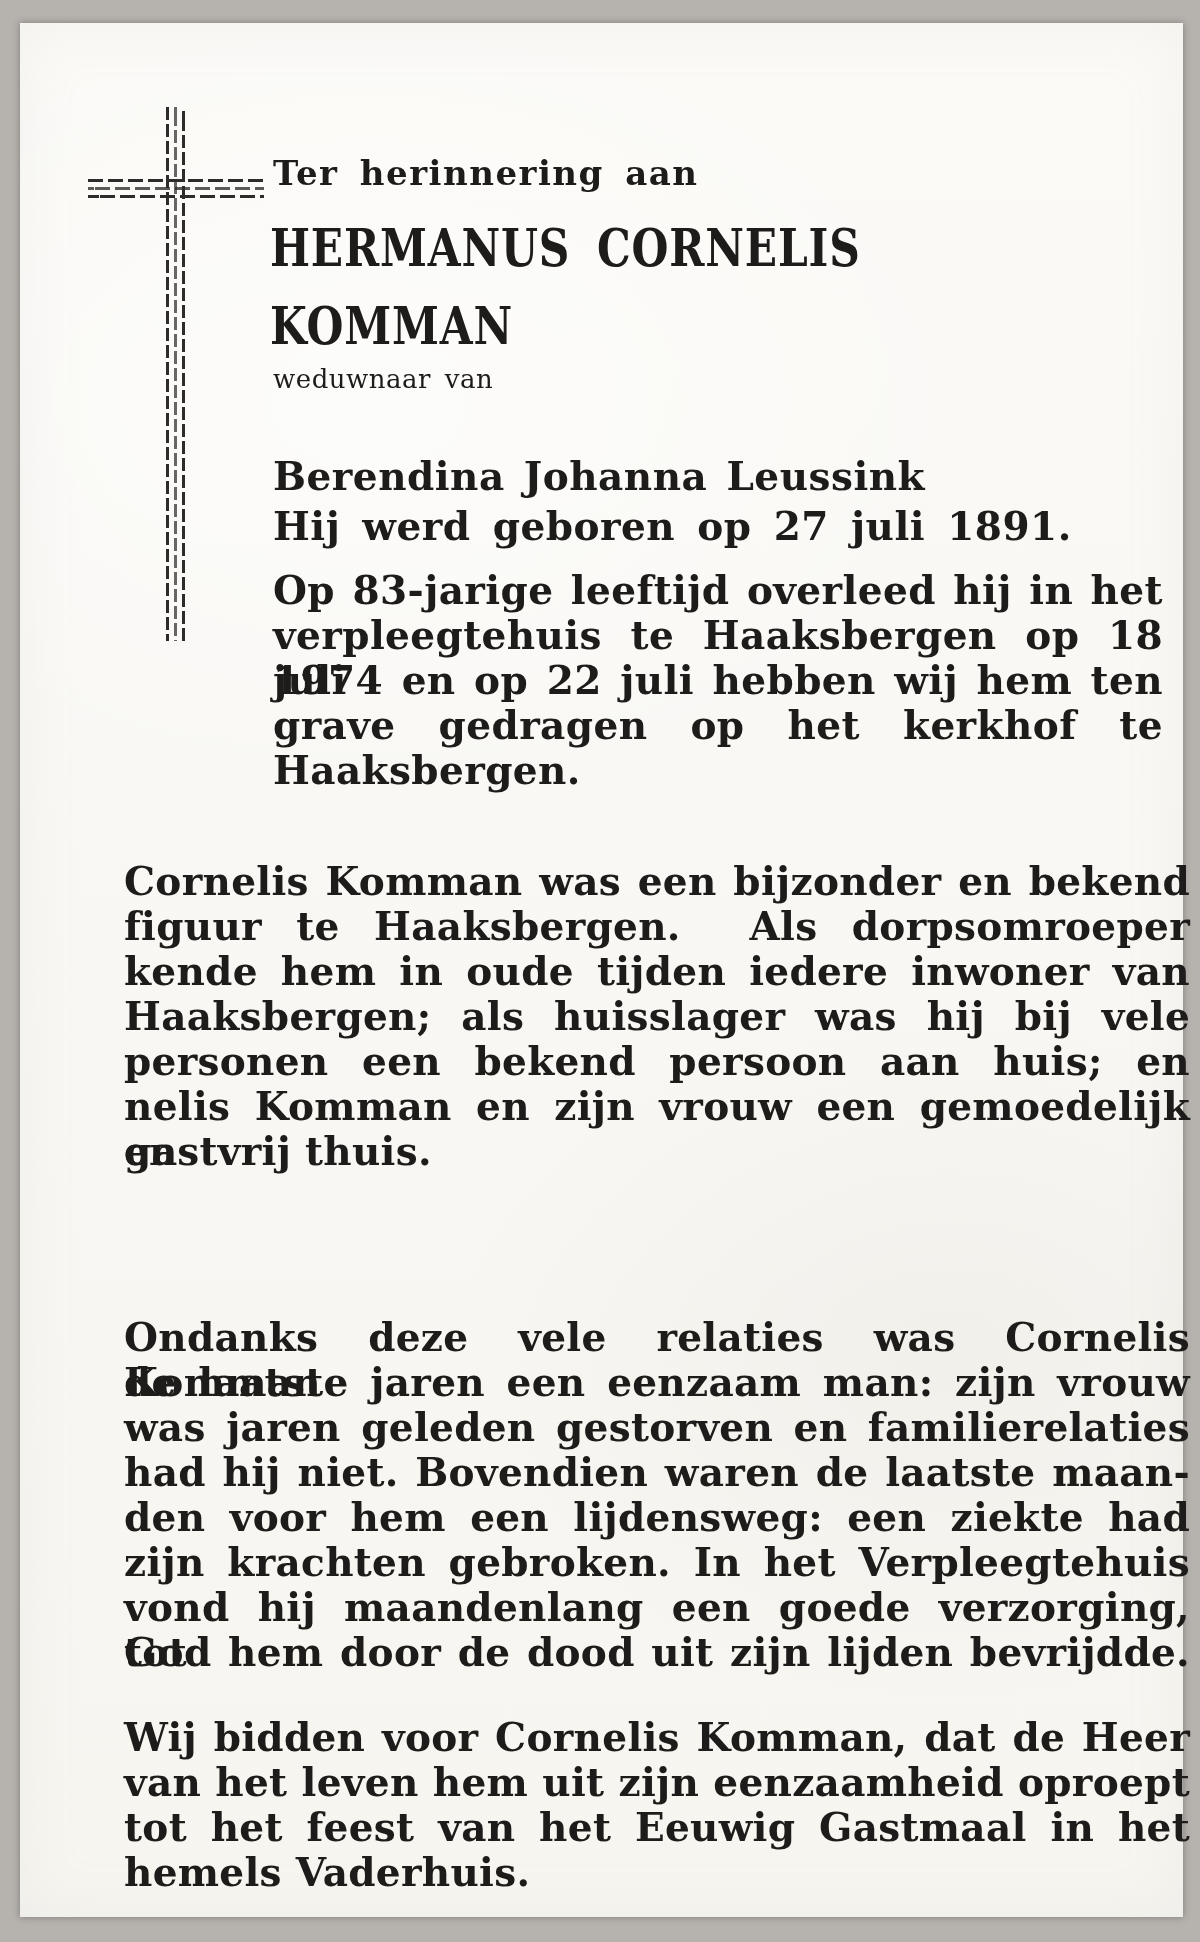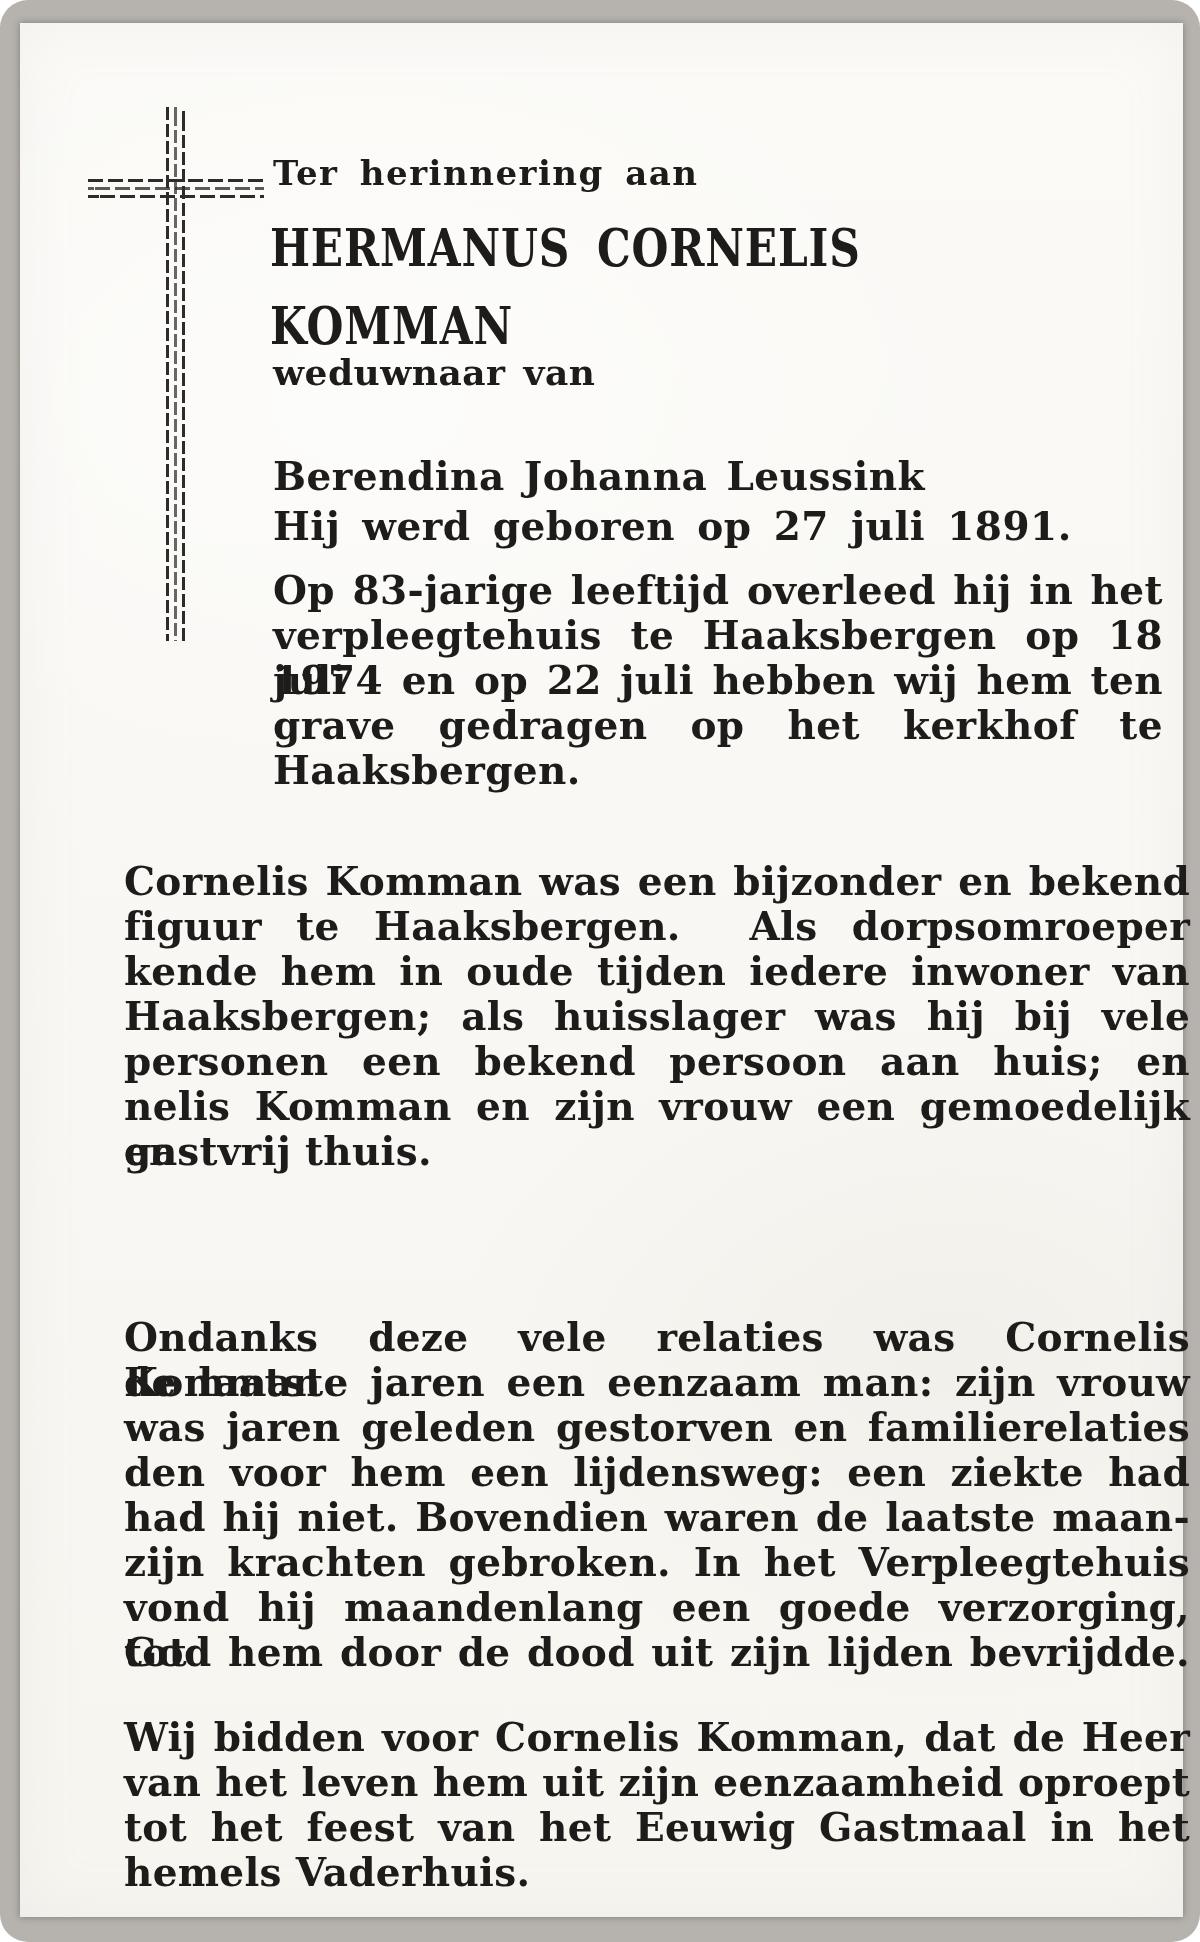--- a/index.html
+++ b/index.html
@@ -2,21 +2,20 @@
 <html><head>
 <meta charset="utf-8">
 <style>
   html,body{margin:0;padding:0;}
   .page{
     position:relative;
     width:1200px;height:1942px;
     background:#b6b2ae;
     overflow:hidden;
     font-family:"DejaVu Serif","Liberation Serif",serif;
-    border-radius:28px;
   }
   .card{
     position:absolute;
     left:20px;top:23px;width:1163px;height:1894px;
     background:
       radial-gradient(ellipse 900px 600px at 30% 20%, rgba(255,255,255,.5), rgba(255,255,255,0) 70%),
       radial-gradient(ellipse 700px 500px at 80% 70%, rgba(214,210,200,.18), rgba(214,210,200,0) 70%),
       linear-gradient(180deg,#fbfaf7 0%,#f8f7f3 55%,#f6f5f0 100%);
     box-shadow:0 0 7px rgba(60,55,50,.45), inset 0 0 60px rgba(190,185,175,.12);
     color:#1d1c1a;
@@ -47,22 +46,22 @@
     left:250px;top:193px;width:900px;
     font-size:53px;font-weight:700;letter-spacing:1px;word-spacing:14px;
     transform:scaleX(.8);transform-origin:left top;white-space:nowrap;
   }
   .name2{
     left:250px;top:271px;width:900px;
     font-size:53px;font-weight:700;letter-spacing:1px;
     transform:scaleX(.8);transform-origin:left top;white-space:nowrap;
   }
   .relation{
-    left:253px;top:328px;width:890px;
-    font-size:36px;font-weight:700;letter-spacing:.5px;word-spacing:5px;
+    left:253px;top:341px;width:890px;
+    font-size:26px;font-weight:400;letter-spacing:.5px;word-spacing:5px;
   }
   .spouse{
     left:253px;top:399px;width:890px;
     font-size:39px;font-weight:700;letter-spacing:.5px;word-spacing:5px;margin-top:31px;
   }
   .birth{
     left:253px;top:480px;width:890px;
     font-size:39px;font-weight:700;letter-spacing:.5px;word-spacing:8px;
   }
   .death{
@@ -125,22 +124,22 @@
       <div class="line jl">Haaksbergen; als huisslager was hij bij vele</div>
       <div class="line jl">personen een bekend persoon aan huis; en</div>
       <div class="line jl">nelis Komman en zijn vrouw een gemoedelijk en</div>
       <div class="line ll">gastvrij thuis.</div>
     </div>
 
     <div class="abs para p2">
       <div class="line jl">Ondanks deze vele relaties was Cornelis Komman</div>
       <div class="line jl">de laatste jaren een eenzaam man: zijn vrouw</div>
       <div class="line jl">was jaren geleden gestorven en familierelaties</div>
+      <div class="line jl">had hij niet. Bovendien waren de laatste maan-</div>
       <div class="line jl">den voor hem een lijdensweg: een ziekte had</div>
-      <div class="line jl">had hij niet. Bovendien waren de laatste maan-</div>
       <div class="line jl">zijn krachten gebroken. In het Verpleegtehuis</div>
       <div class="line jl">vond hij maandenlang een goede verzorging, tot</div>
       <div class="line jl">God hem door de dood uit zijn lijden bevrijdde.</div>
     </div>
 
     <div class="abs para p3">
       <div class="line jl">Wij bidden voor Cornelis Komman, dat de Heer</div>
       <div class="line jl">van het leven hem uit zijn eenzaamheid oproept</div>
       <div class="line jl">tot het feest van het Eeuwig Gastmaal in het</div>
       <div class="line ll">hemels Vaderhuis.</div>

